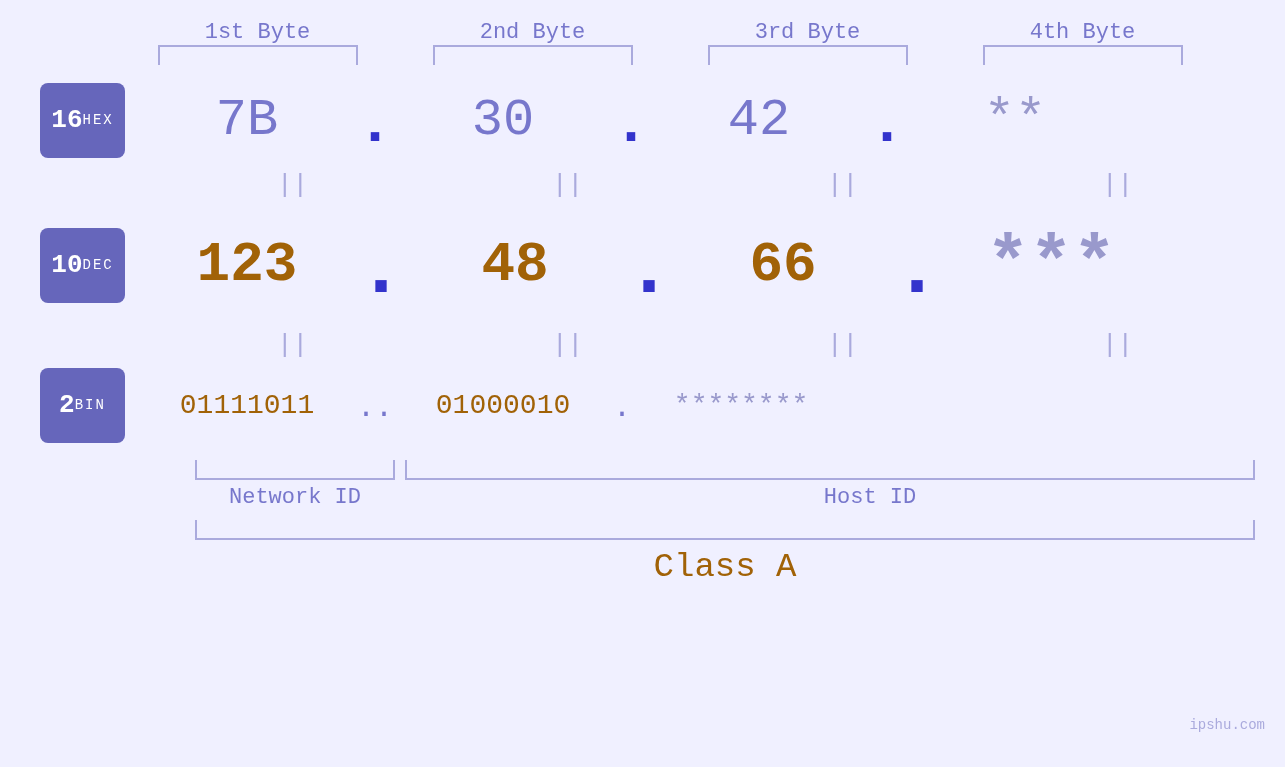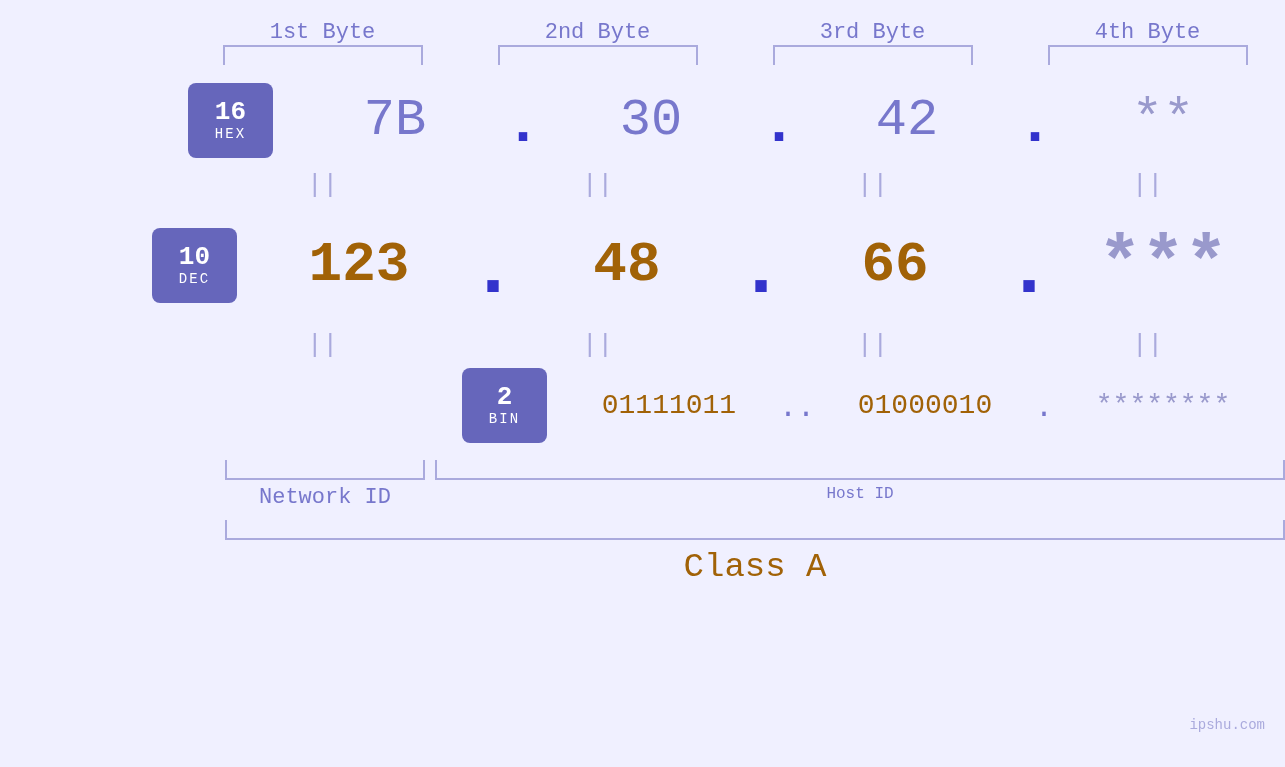--- a/index.html
+++ b/index.html
@@ -16,21 +16,21 @@
       overflow: hidden;
       position: relative;
     }
 
     .main-container {
       width: 1285px;
       height: 751px;
       position: relative;
       display: flex;
       flex-direction: column;
-      align-items: flex-end;
+      align-items: flex-start;
     }
 
     
     .byte-labels-row {
       display: flex;
       width: 1100px;
       margin-left: 120px;
       margin-top: 20px;
       justify-content: space-around;
     }
@@ -68,21 +68,21 @@
       height: 90px;
       position: relative;
     }
 
     .badge {
       width: 85px;
       height: 75px;
       background-color: #6666bb;
       border-radius: 8px;
       display: flex;
-      flex-direction: column;
+      flex-direction: row;
       align-items: center;
       justify-content: center;
       margin-left: 40px;
       flex-shrink: 0;
     }
 
     .badge-number {
       color: white;
       font-size: 26px;
       font-weight: bold;
@@ -277,24 +277,24 @@
   </div>
 
   <div style="width:1060px; margin-left:195px; margin-top:15px;">
 
     <div style="display:flex; height:20px;">
       <div style="width:200px; border-bottom:2px solid #aaaadd; border-left:2px solid #aaaadd; border-right:2px solid #aaaadd;"></div>
       <div style="width:10px;"></div>
       <div style="flex:1; border-bottom:2px solid #aaaadd; border-left:2px solid #aaaadd; border-right:2px solid #aaaadd;"></div>
     </div>
 
-    <div style="display:flex; margin-top:5px;">
+    <div style="display:flex; margin-top:5px;gap:40px;">
       <div style="width:200px; text-align:center; color:#7777cc; font-size:22px; font-family:'Courier New',monospace;">Network ID</div>
       <div style="width:10px;"></div>
-      <div style="flex:1; text-align:center; color:#7777cc; font-size:16px; font-family:'Courier New',monospace;">Host ID</div>
+      <div style="flex:1; text-align:center; color:#7777cc; font-size:22px; font-family:'Courier New',monospace;">Host ID</div>
     </div>
 
     <div style="height:20px; border-bottom:2px solid #aaaadd; border-left:2px solid #aaaadd; border-right:2px solid #aaaadd; margin-top:10px;"></div>
 
     <div style="text-align:center; margin-top:8px;">
       <span style="color:#a16207; font-size:34px; font-family:'Courier New',monospace;">Class A</span>
     </div>
   </div>
 
   <div class="watermark">ipshu.com</div>

